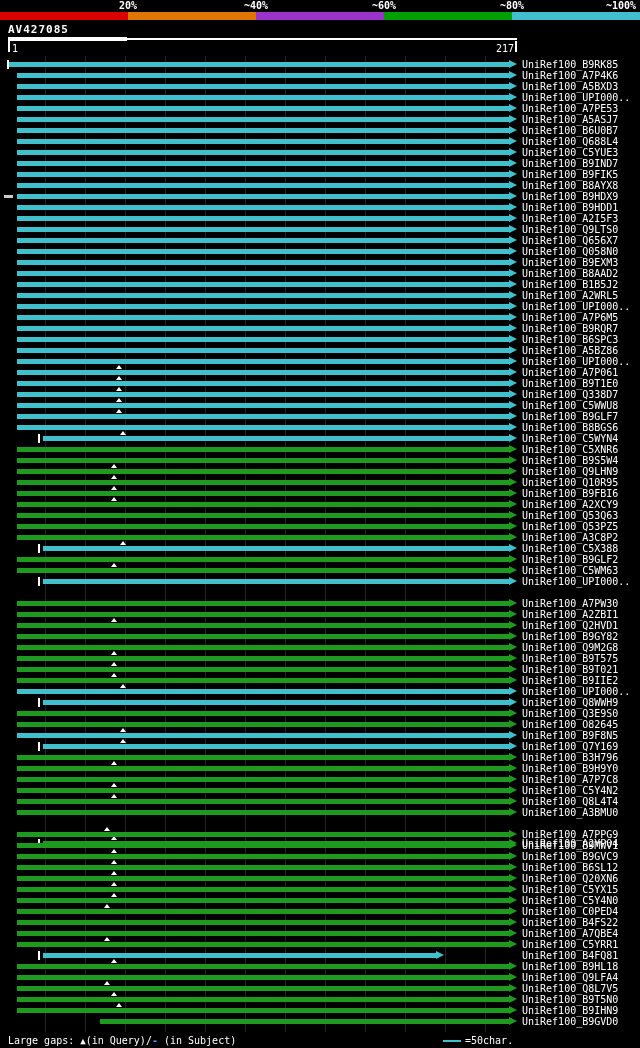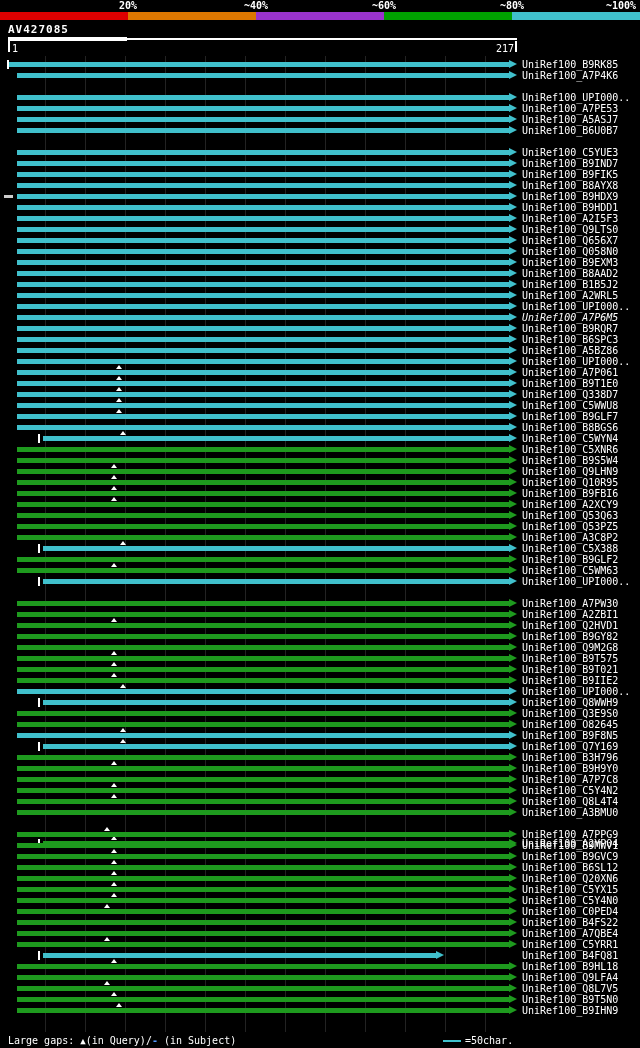--- a/index.html
+++ b/index.html
@@ -74,39 +74,49 @@
         <div class="bar" style="left: 8px; width: 501px; background: rgb(64, 192, 204);"></div>
         <div class="arrowhead" style="left: 509px; border-left-color: rgb(64, 192, 204);"></div>
         <div class="frag-tick" style="left: 7px;"></div>
         <span class="hit-label">UniRef100_B9RK85</span>
       </div>
       <div class="hit-row" style="top: 71px;">
         <div class="bar" style="left: 17.4259px; width: 491.574px; background: rgb(64, 192, 204);"></div>
         <div class="arrowhead" style="left: 509px; border-left-color: rgb(64, 192, 204);"></div>
         <span class="hit-label">UniRef100_A7P4K6</span>
       </div>
+      <div class="hit-row" style="top: 82px;">
+        <div class="bar" style="left: 17.4259px; width: 491.574px; background: rgb(64, 192, 204);"></div>
+        <div class="arrowhead" style="left: 509px; border-left-color: rgb(64, 192, 204);"></div>
+        <span class="hit-label">UniRef100_A5BXD3</span>
+      </div>
       <div class="hit-row" style="top: 93px;">
         <div class="bar" style="left: 17.4259px; width: 491.574px; background: rgb(64, 192, 204);"></div>
         <div class="arrowhead" style="left: 509px; border-left-color: rgb(64, 192, 204);"></div>
         <span class="hit-label">UniRef100_UPI000..</span>
       </div>
       <div class="hit-row" style="top: 104px;">
         <div class="bar" style="left: 17.4259px; width: 491.574px; background: rgb(64, 192, 204);"></div>
         <div class="arrowhead" style="left: 509px; border-left-color: rgb(64, 192, 204);"></div>
         <span class="hit-label">UniRef100_A7PE53</span>
       </div>
       <div class="hit-row" style="top: 115px;">
         <div class="bar" style="left: 17.4259px; width: 491.574px; background: rgb(64, 192, 204);"></div>
         <div class="arrowhead" style="left: 509px; border-left-color: rgb(64, 192, 204);"></div>
         <span class="hit-label">UniRef100_A5ASJ7</span>
       </div>
       <div class="hit-row" style="top: 126px;">
         <div class="bar" style="left: 17.4259px; width: 491.574px; background: rgb(64, 192, 204);"></div>
         <div class="arrowhead" style="left: 509px; border-left-color: rgb(64, 192, 204);"></div>
         <span class="hit-label">UniRef100_B6U0B7</span>
+      </div>
+      <div class="hit-row" style="top: 137px;">
+        <div class="bar" style="left: 17.4259px; width: 491.574px; background: rgb(64, 192, 204);"></div>
+        <div class="arrowhead" style="left: 509px; border-left-color: rgb(64, 192, 204);"></div>
+        <span class="hit-label">UniRef100_Q688L4</span>
       </div>
       <div class="hit-row" style="top: 148px;">
         <div class="bar" style="left: 17.4259px; width: 491.574px; background: rgb(64, 192, 204);"></div>
         <div class="arrowhead" style="left: 509px; border-left-color: rgb(64, 192, 204);"></div>
         <span class="hit-label">UniRef100_C5YUE3</span>
       </div>
       <div class="hit-row" style="top: 159px;">
         <div class="bar" style="left: 17.4259px; width: 491.574px; background: rgb(64, 192, 204);"></div>
         <div class="arrowhead" style="left: 509px; border-left-color: rgb(64, 192, 204);"></div>
         <span class="hit-label">UniRef100_B9IND7</span>
@@ -170,21 +180,21 @@
       <div class="hit-row" style="top: 291px;">
         <div class="bar" style="left: 17.4259px; width: 491.574px; background: rgb(64, 192, 204);"></div>
         <div class="arrowhead" style="left: 509px; border-left-color: rgb(64, 192, 204);"></div>
         <span class="hit-label">UniRef100_A2WRL5</span>
       </div>
       <div class="hit-row" style="top: 302px;">
         <div class="bar" style="left: 17.4259px; width: 491.574px; background: rgb(64, 192, 204);"></div>
         <div class="arrowhead" style="left: 509px; border-left-color: rgb(64, 192, 204);"></div>
         <span class="hit-label">UniRef100_UPI000..</span>
       </div>
-      <div class="hit-row" style="top: 313px; font-style: italic;">
+      <div class="hit-row" style="top: 313px;">
         <div class="bar" style="left: 17.4259px; width: 491.574px; background: rgb(64, 192, 204);"></div>
         <div class="arrowhead" style="left: 509px; border-left-color: rgb(64, 192, 204);"></div>
         <span class="hit-label">UniRef100_A7P6M5</span>
       </div>
       <div class="hit-row" style="top: 324px;">
         <div class="bar" style="left: 17.4259px; width: 491.574px; background: rgb(64, 192, 204);"></div>
         <div class="arrowhead" style="left: 509px; border-left-color: rgb(64, 192, 204);"></div>
         <span class="hit-label">UniRef100_B9RQR7</span>
       </div>
       <div class="hit-row" style="top: 335px;">
@@ -527,19 +537,24 @@
         <div class="arrowhead" style="left: 509px; border-left-color: rgb(30, 154, 30);"></div>
         <div class="gap-tri" style="left: 111.042px;"></div>
         <span class="hit-label">UniRef100_B9T5N0</span>
       </div>
       <div class="hit-row" style="top: 1006px;">
         <div class="bar" style="left: 17.4259px; width: 491.574px; background: rgb(30, 154, 30);"></div>
         <div class="arrowhead" style="left: 509px; border-left-color: rgb(30, 154, 30);"></div>
         <div class="gap-tri" style="left: 115.755px;"></div>
         <span class="hit-label">UniRef100_B9IHN9</span>
       </div>
+      <div class="hit-row" style="top: 1017px;">
+        <div class="bar" style="left: 99.9028px; width: 409.097px; background: rgb(30, 154, 30);"></div>
+        <div class="arrowhead" style="left: 509px; border-left-color: rgb(30, 154, 30);"></div>
+        <span class="hit-label">UniRef100_B9GVD0</span>
+      </div>
     </div>
 
   <div class="footer-gaps"><span>Large gaps: </span><span class="tri">▲</span><span>(in Query)/</span><span class="subject-dash">-</span><span> (in Subject)</span></div>
 
   <div class="footer-scale"><span class="scale-line"></span><span>=50char.</span></div>
 
 </div>
 
 </body></html>

